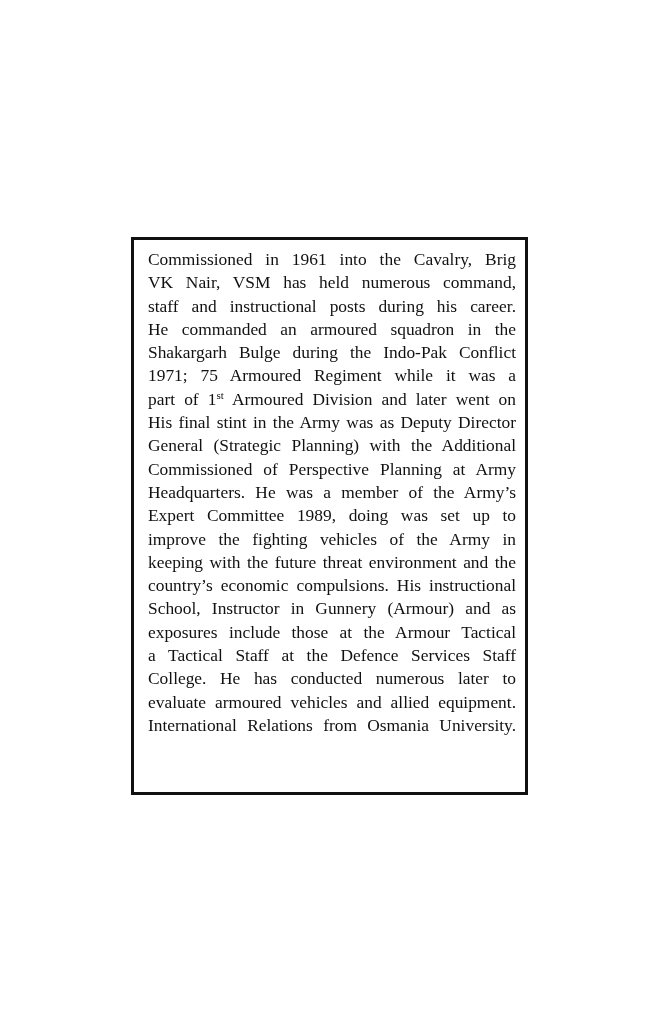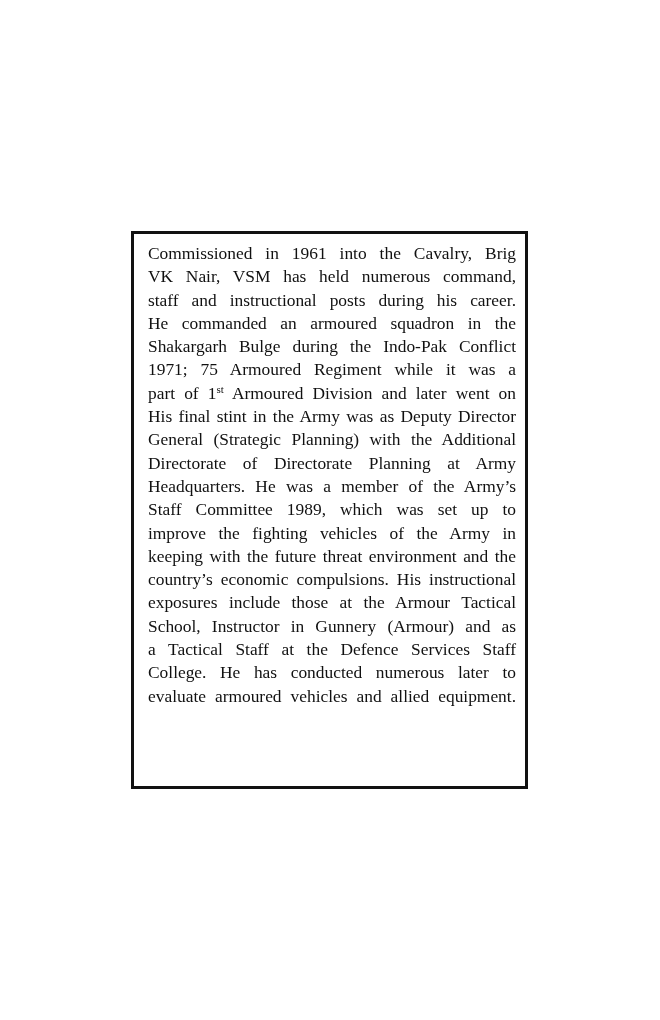--- a/index.html
+++ b/index.html
@@ -9,21 +9,21 @@
     }
     body {
       width: 660px;
       height: 1020px;
       position: relative;
       overflow: hidden;
     }
     .bio-box {
       position: absolute;
       left: 131px;
-      top: 231px;
+      top: 237px;
       width: 391px;
       height: 552px;
       border: 3px solid #111111;
       box-sizing: content-box;
     }
     .bio-text {
       position: absolute;
       left: 14px;
       top: 8px;
       width: 368px;
@@ -56,25 +56,26 @@
   <div class="bio-text">
     <span class="line">Commissioned in 1961 into the Cavalry, Brig</span>
     <span class="line">VK Nair, VSM has held numerous command,</span>
     <span class="line">staff and instructional posts during his career.</span>
     <span class="line">He commanded an armoured squadron in the</span>
     <span class="line">Shakargarh Bulge during the Indo-Pak Conflict</span>
     <span class="line">1971; 75 Armoured Regiment while it was a</span>
     <span class="line"><span>part of 1</span><sup>st</sup><span> Armoured Division and later went on</span></span>
     <span class="line">His final stint in the Army was as Deputy Director</span>
     <span class="line">General (Strategic Planning) with the Additional</span>
-    <span class="line">Directorate of Directorate Planning at Army</span>
+    <span class="line">Commissioned of Perspective Planning at Army</span>
     <span class="line">Headquarters. He was a member of the Army’s</span>
-    <span class="line">Staff Committee 1989, which was set up to</span>
+    <span class="line">Expert Committee 1989, doing was set up to</span>
     <span class="line">improve the fighting vehicles of the Army in</span>
     <span class="line">keeping with the future threat environment and the</span>
     <span class="line">country’s economic compulsions. His instructional</span>
+    <span class="line">School, Instructor in Gunnery (Armour) and as</span>
     <span class="line">exposures include those at the Armour Tactical</span>
-    <span class="line">School, Instructor in Gunnery (Armour) and as</span>
     <span class="line">a Tactical Staff at the Defence Services Staff</span>
     <span class="line">College. He has conducted numerous later to</span>
     <span class="line">evaluate armoured vehicles and allied equipment.</span>
+    <span class="line last">International Relations from Osmania University.</span>
   </div>
 </div>
 
 </body></html>

